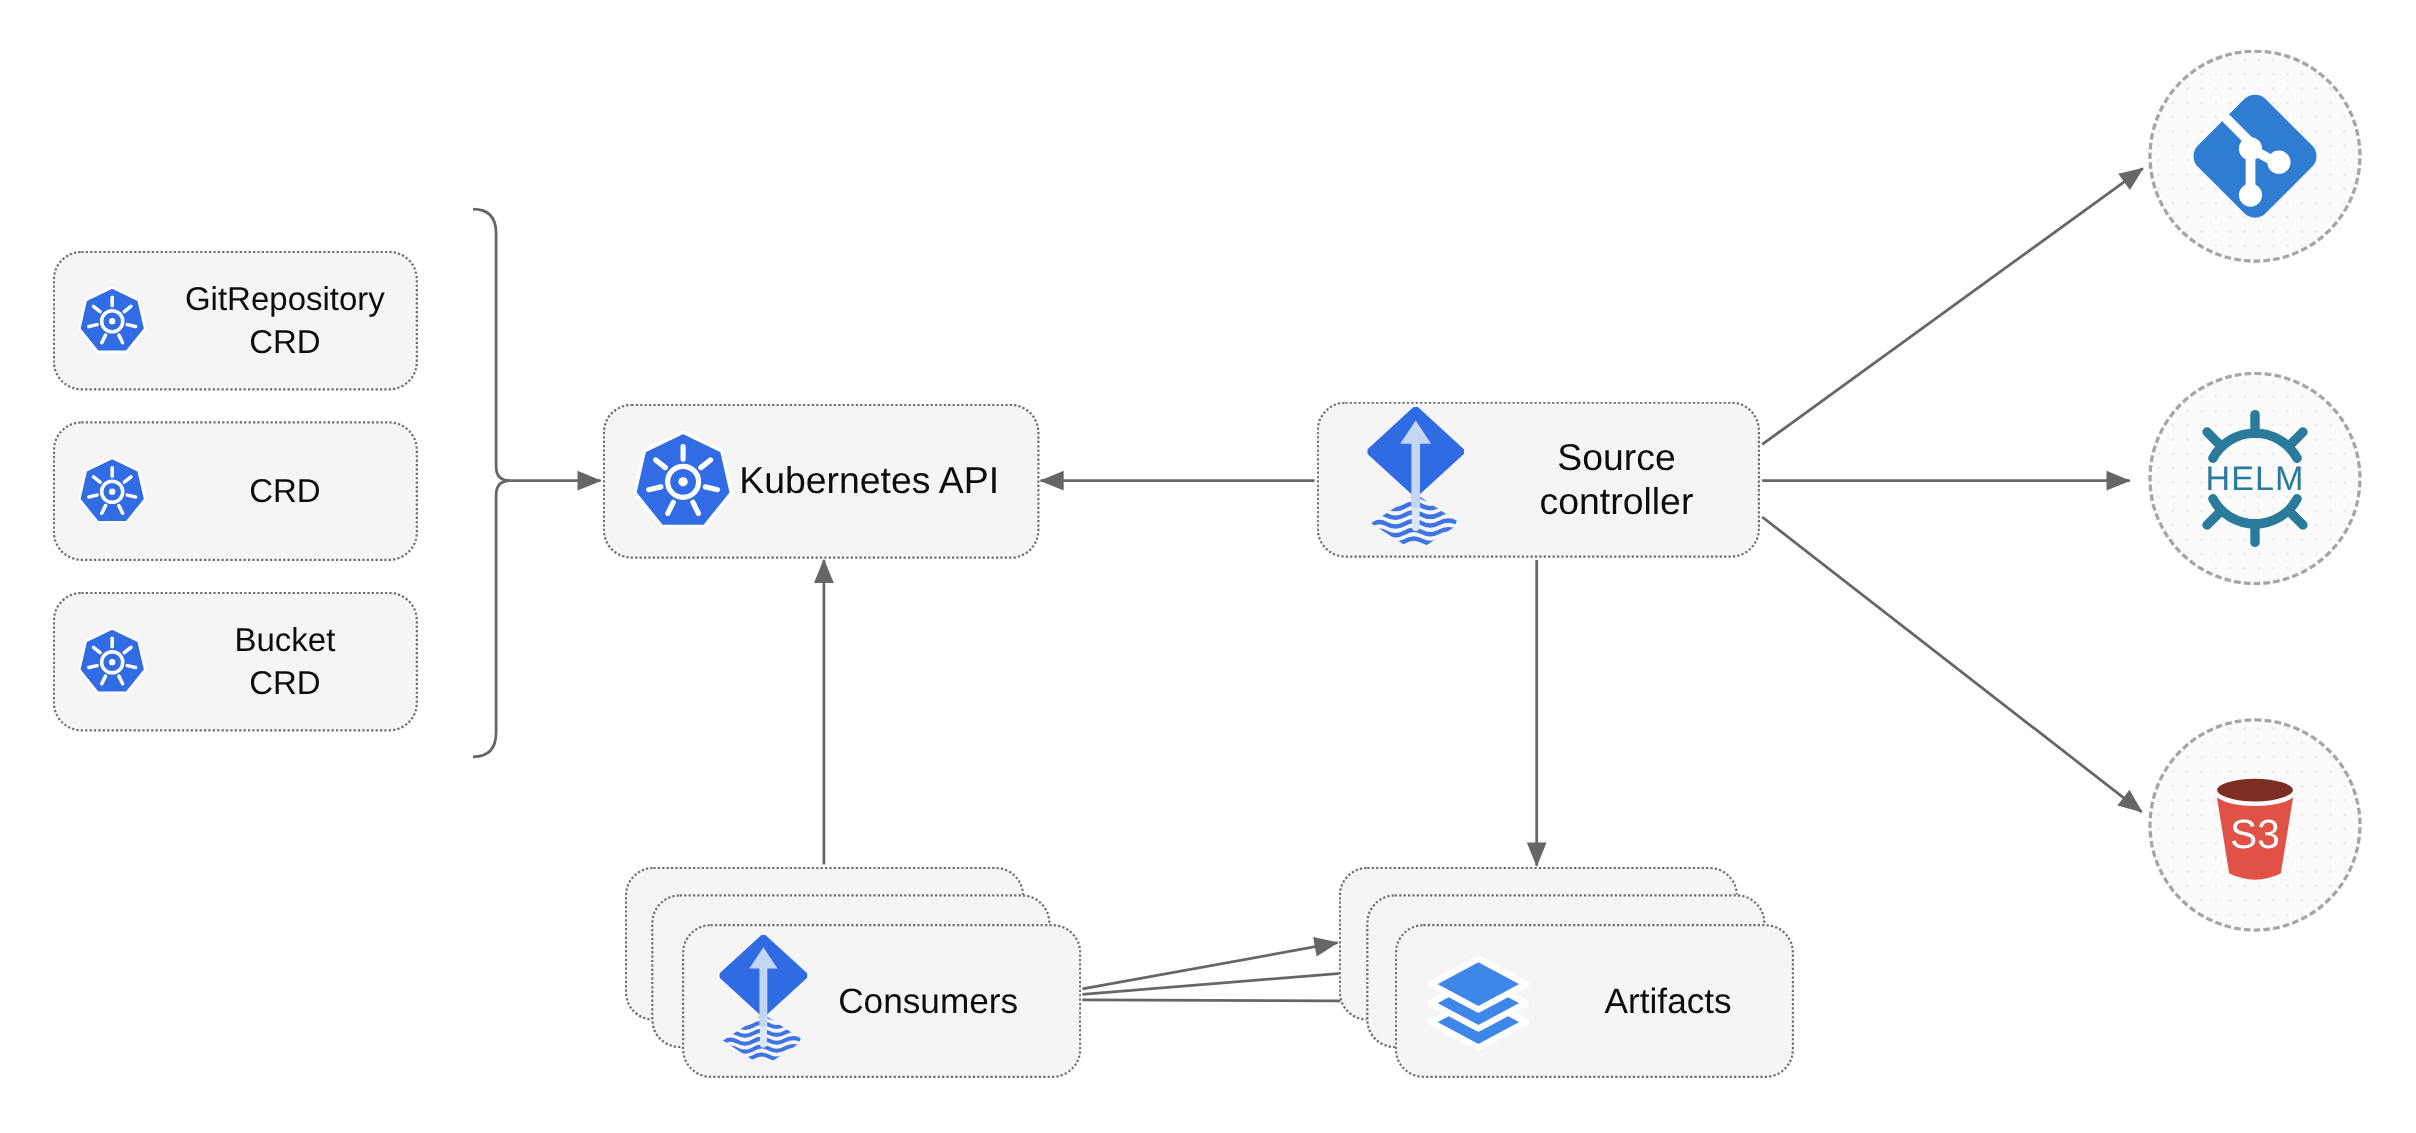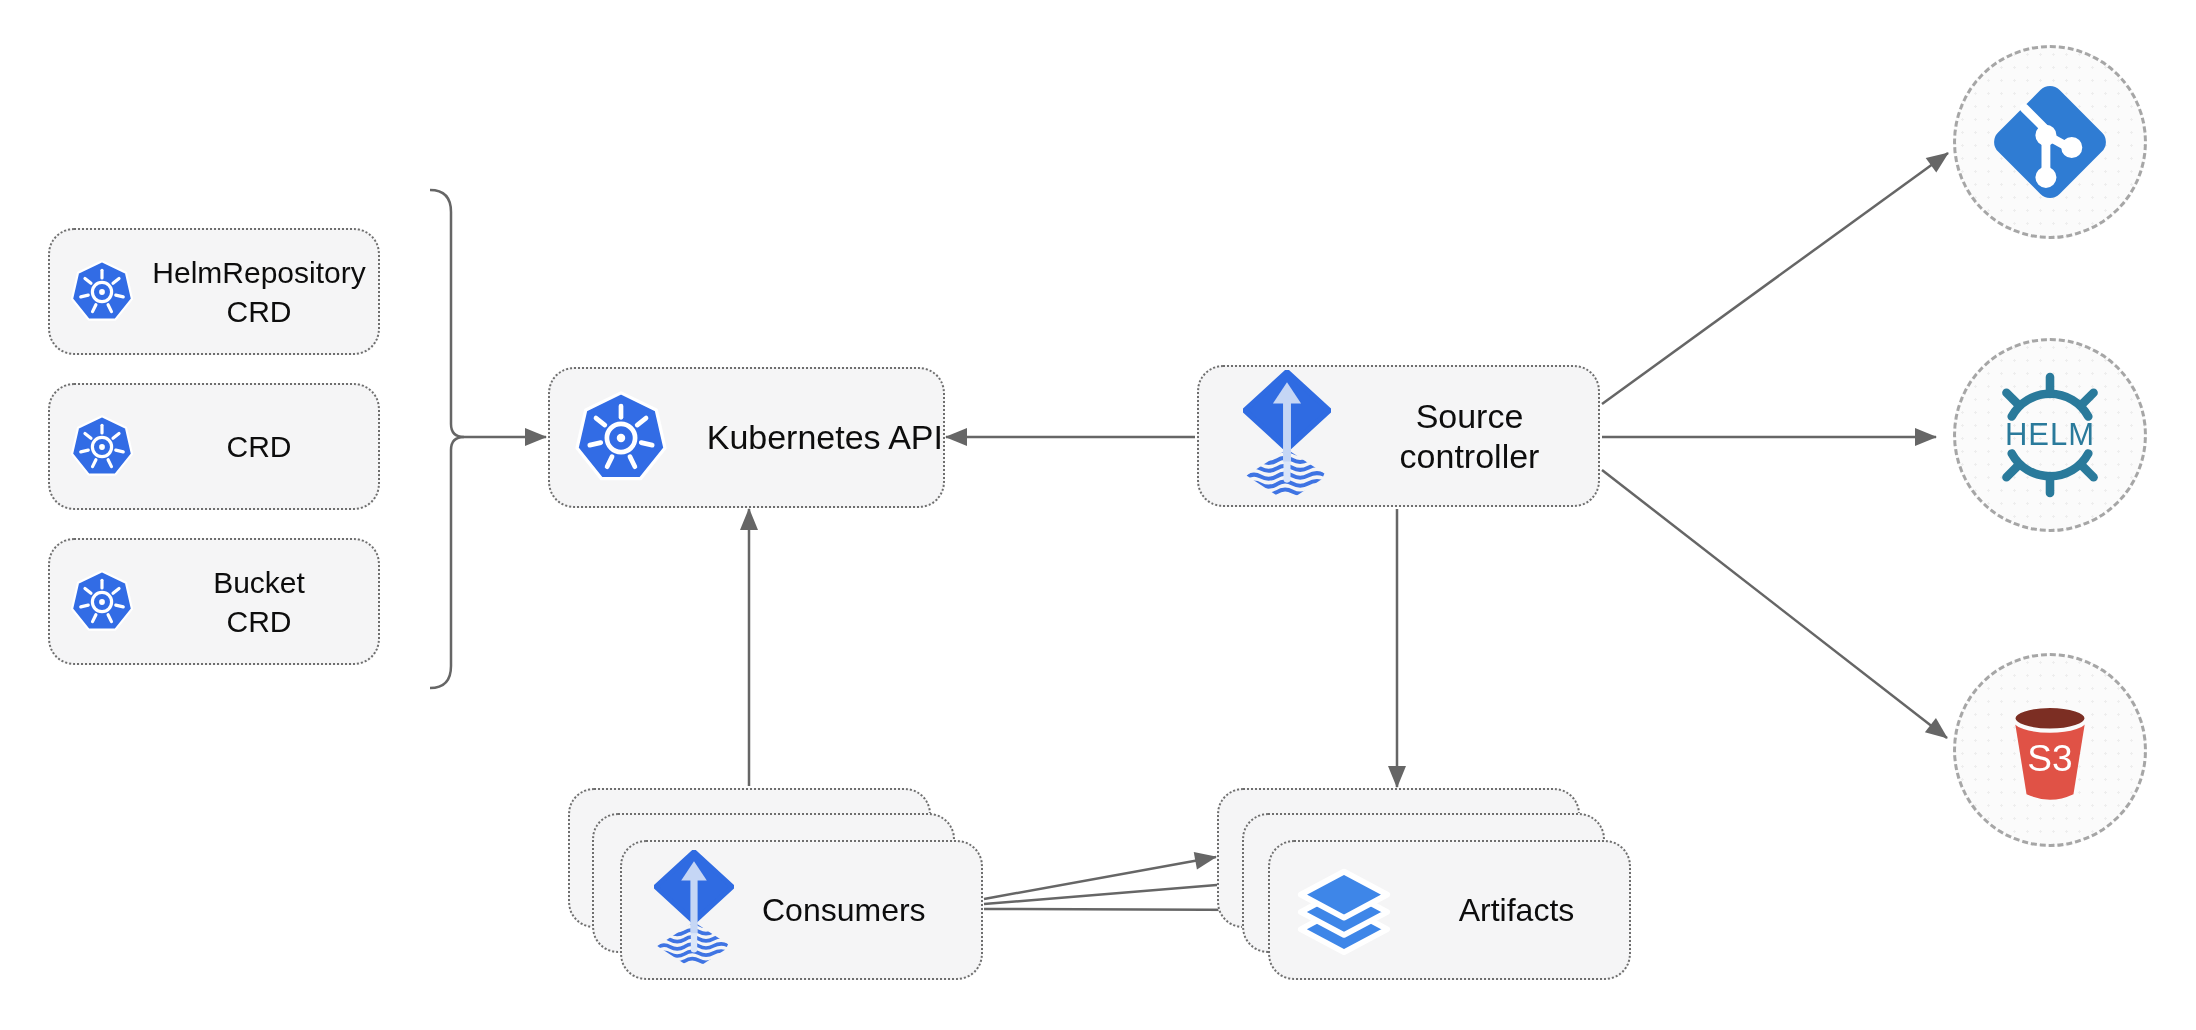--- a/index.html
+++ b/index.html
@@ -10,21 +10,21 @@
   svg{display:block;}
   .edges{position:absolute;left:0;top:0;pointer-events:none;}
   .node{
     position:absolute;background:#F5F5F6;border:2.5px dotted #6e6e6e;
     border-radius:26px;display:flex;align-items:center;box-sizing:border-box;
   }
   .crd{left:48px;width:332px;height:127px;padding-left:20px;gap:6px;}
   .crd-1{top:228px}.crd-2{top:383px}.crd-3{top:538px}
   .crd .txt{flex:1;text-align:center;font-size:30px;line-height:39px;}
   .api{left:548px;top:367px;width:397px;height:141px;padding-left:24px;gap:4px;}
-  .api .txt{flex:1;text-align:right;font-size:34px;}
+  .api .txt{flex:1;text-align:left;font-size:34px;}
   .src{left:1197px;top:365px;width:403px;height:142px;padding-left:44px;gap:10px;}
   .src .txt{flex:1;text-align:center;font-size:34px;line-height:40px;}
   .stackcard{
     position:absolute;width:363px;height:140px;background:#F5F5F6;
     border:2.5px dotted #6e6e6e;border-radius:26px;box-sizing:border-box;
   }
   .stack-front{display:flex;align-items:center;}
   .consumers-front{padding-left:32px;gap:28px;}
   .artifacts-front{padding-left:24px;gap:10px;}
   .stack-front .txt{font-size:32px;}
@@ -152,21 +152,21 @@
       <line x1="1602" y1="437" x2="1936" y2="437" marker-end="url(#ah)"></line>
       <line x1="1602" y1="470" x2="1947" y2="738" marker-end="url(#ah)"></line>
     </g>
   </svg>
 
   <div class="node crd crd-1">
     <svg width="64" height="64" viewBox="0 0 100 100">
         <use href="#k8s"></use>
       </svg>
     <div class="txt">
-      <div>HelmRepository</div>
+      <div>GitRepository</div>
       <div>CRD</div>
     </div>
   </div>
   <div class="node crd crd-2">
     <svg width="64" height="64" viewBox="0 0 100 100">
         <use href="#k8s"></use>
       </svg>
     <div class="txt">
       <div>CRD</div>
     </div>

